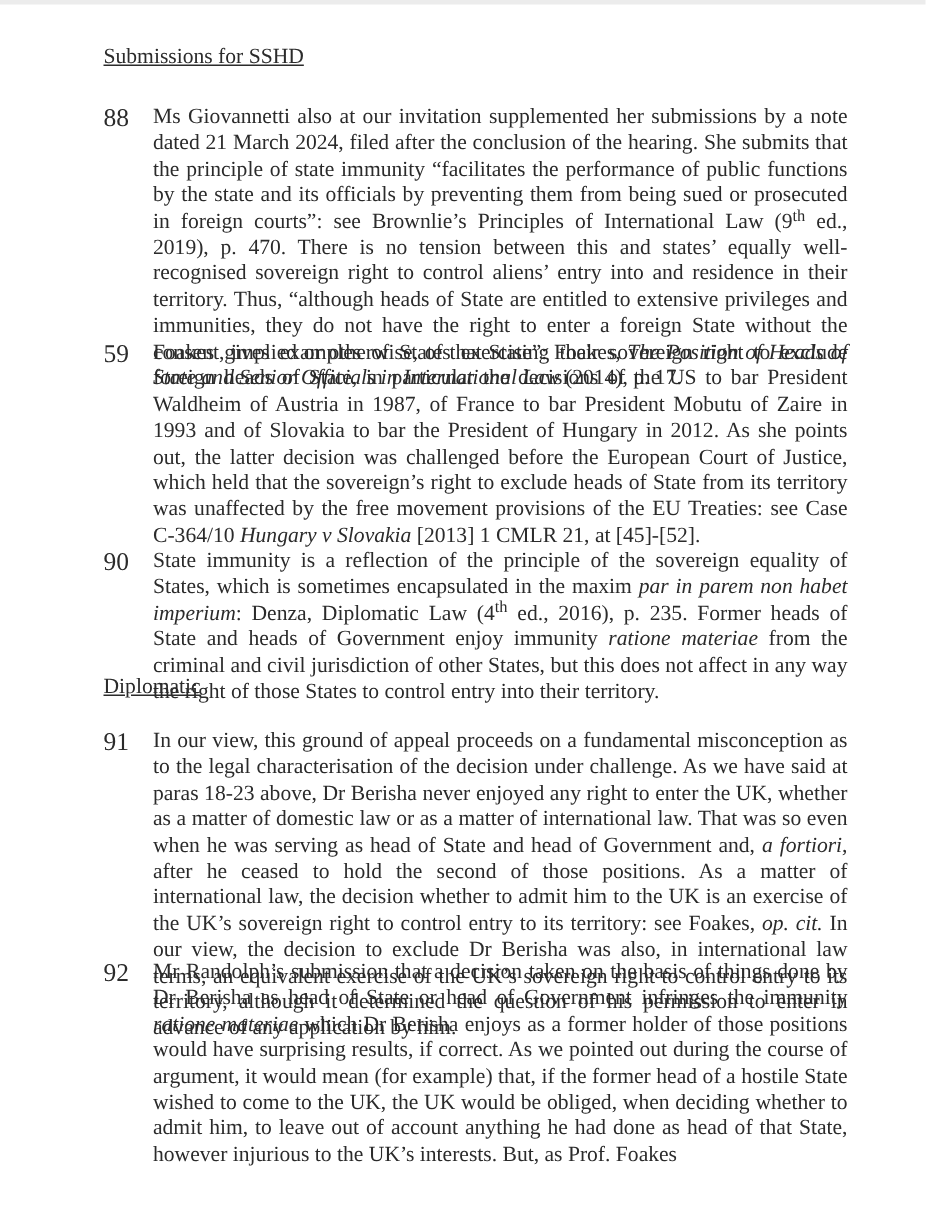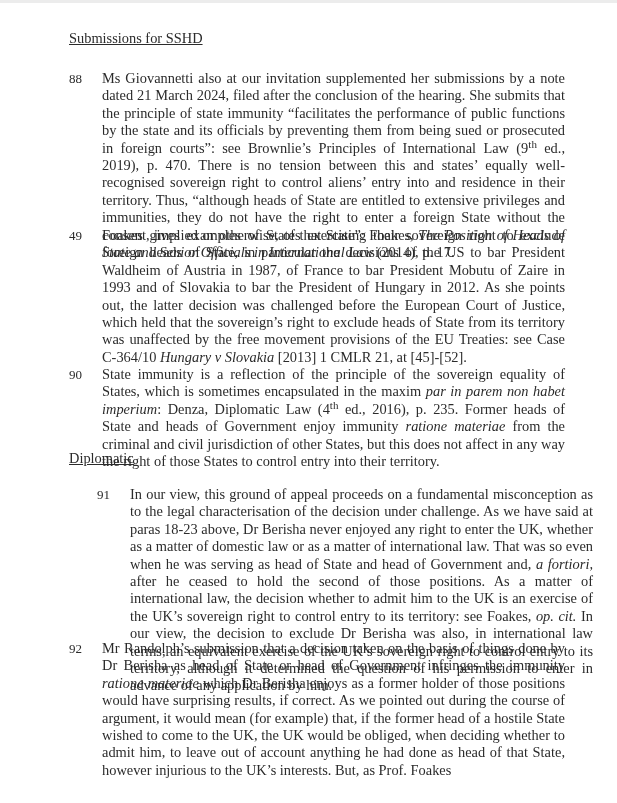--- a/index.html
+++ b/index.html
@@ -9,21 +9,21 @@
     font-family: "Liberation Serif", serif;
     color: #2b2b2b;
   }
   .page { position: relative; width: 571px; height: 803px; background: #ffffff; text-decoration: underline; }
   .topline { position: absolute; left: 0; top: 0; width: 617px; height: 3px; background: #ececec; }
   .heading {
     position: absolute; left: 69px;
     font-size: 14.4px; text-decoration: underline; line-height: 17px;
   }
   .para { position: absolute; left: 69px; width: 496px; }
-  .pnum { position: absolute; left: 0; top: 0; font-size: 13px; line-height: 17px; }
+  .pnum { position: absolute; left: 0; top: 0; font-size: 17px; line-height: 17px; }
   .ptext {
     margin-left: 33px; width: 463px;
     font-size: 14.4px; line-height: 17.4px;
     text-align: justify; hyphens: none;
   }
   .ptext i { font-style: italic; }
   sup { font-size: 11px; line-height: 0; vertical-align: 5px; }
 </style>
 </head>
 <body>
@@ -32,32 +32,32 @@
   <div class="topline"></div>
 
   <div class="heading" style="top:30px;">Submissions for SSHD</div>
 
   <div class="para" style="top:70px;">
     <span class="pnum">88</span>
     <div class="ptext"><span>Ms Giovannetti also at our invitation supplemented her submissions by a note dated 21 March 2024, filed after the conclusion of the hearing. She submits that the principle of state immunity “facilitates the performance of public functions by the state and its officials by preventing them from being sued or prosecuted in foreign courts”: see Brownlie’s Principles of International Law (9</span><sup>th</sup><span> ed., 2019), p. 470. There is no tension between this and states’ equally well-recognised sovereign right to control aliens’ entry into and residence in their territory. Thus, “although heads of State are entitled to extensive privileges and immunities, they do not have the right to enter a foreign State without the consent, implied or otherwise, of that State”: Foakes, </span><i>The Position of Heads of State and Senior Officials in International Law</i><span> (2014), p. 17.</span></div>
   </div>
 
   <div class="para" style="top:227px;">
-    <span class="pnum">49</span>
+    <span class="pnum">59</span>
     <div class="ptext"><span>Foakes gives examples of States exercising their sovereign right to exclude foreign heads of State, in particular the decisions of the US to bar President Waldheim of Austria in 1987, of France to bar President Mobutu of Zaire in 1993 and of Slovakia to bar the President of Hungary in 2012.  As she points out, the latter decision was challenged before the European Court of Justice, which held that the sovereign’s right to exclude heads of State from its territory was unaffected by the free movement provisions of the EU Treaties: see Case C-364/10 </span><i>Hungary v Slovakia</i><span> [2013] 1 CMLR 21, at [45]-[52].</span></div>
   </div>
 
   <div class="para" style="top:366px;">
     <span class="pnum">90</span>
     <div class="ptext"><span>State immunity is a reflection of the principle of the sovereign equality of States, which is sometimes encapsulated in the maxim </span><i>par in parem non habet imperium</i><span>: Denza, Diplomatic Law (4</span><sup>th</sup><span> ed., 2016), p. 235. Former heads of State and heads of Government enjoy immunity </span><i>ratione materiae</i><span> from the criminal and civil jurisdiction of other States, but this does not affect in any way the right of those States to control entry into their territory.</span></div>
   </div>
 
   <div class="heading" style="top:450px;">Diplomatic</div>
 
-  <div class="para" style="top:486px;margin-left:28px;">
+  <div class="para" style="top:486px;">
     <span class="pnum">91</span>
     <div class="ptext"><span>In our view, this ground of appeal proceeds on a fundamental misconception as to the legal characterisation of the decision under challenge. As we have said at paras 18-23 above, Dr Berisha never enjoyed any right to enter the UK, whether as a matter of domestic law or as a matter of international law. That was so even when he was serving as head of State and head of Government and, </span><i>a fortiori,</i><span> after he ceased to hold the second of those positions. As a matter of international law, the decision whether to admit him to the UK is an exercise of the UK’s sovereign right to control entry to its territory: see Foakes, </span><i>op. cit.</i><span> In our view, the decision to exclude Dr Berisha was also, in international law terms, an equivalent exercise of the UK’s sovereign right to control entry to its territory, although it determined the question of his permission to enter in advance of any application by him.</span></div>
   </div>
 
   <div class="para" style="top:640px;">
     <span class="pnum">92</span>
     <div class="ptext"><span>Mr Randolph’s submission that a decision taken on the basis of things done by Dr Berisha as head of State or head of Government infringes the immunity </span><i>ratione materiae</i><span> which Dr Berisha enjoys as a former holder of those positions would have surprising results, if correct. As we pointed out during the course of argument, it would mean (for example) that, if the former head of a hostile State wished to come to the UK, the UK would be obliged, when deciding whether to admit him, to leave out of account anything he had done as head of that State, however injurious to the UK’s interests. But, as Prof. Foakes</span></div>
   </div>
 </div>
 

